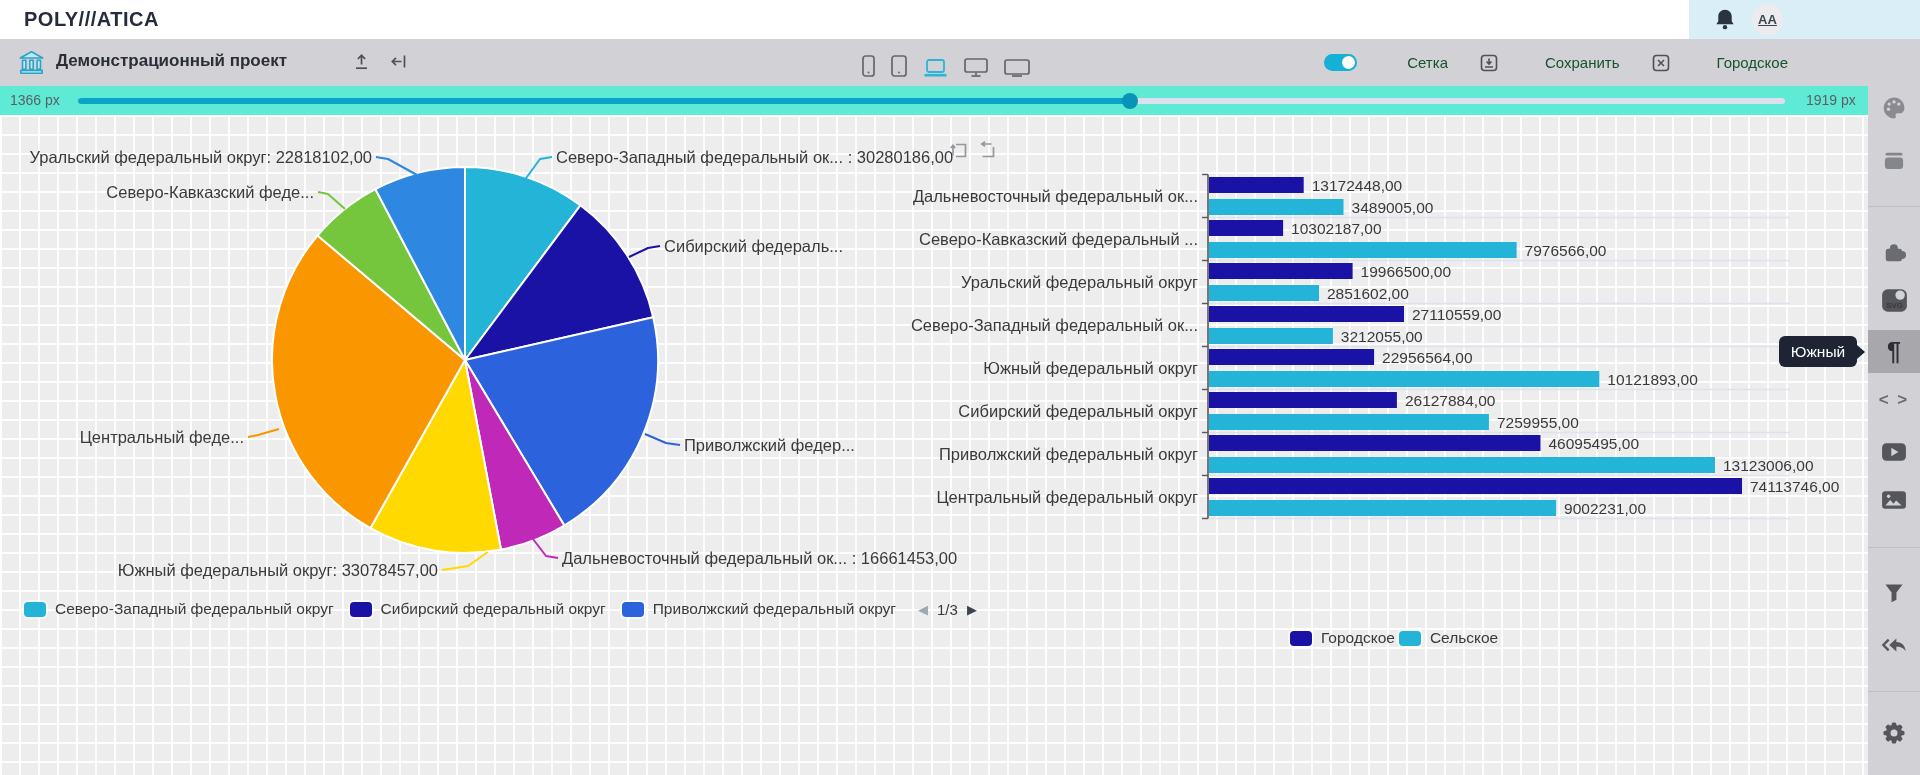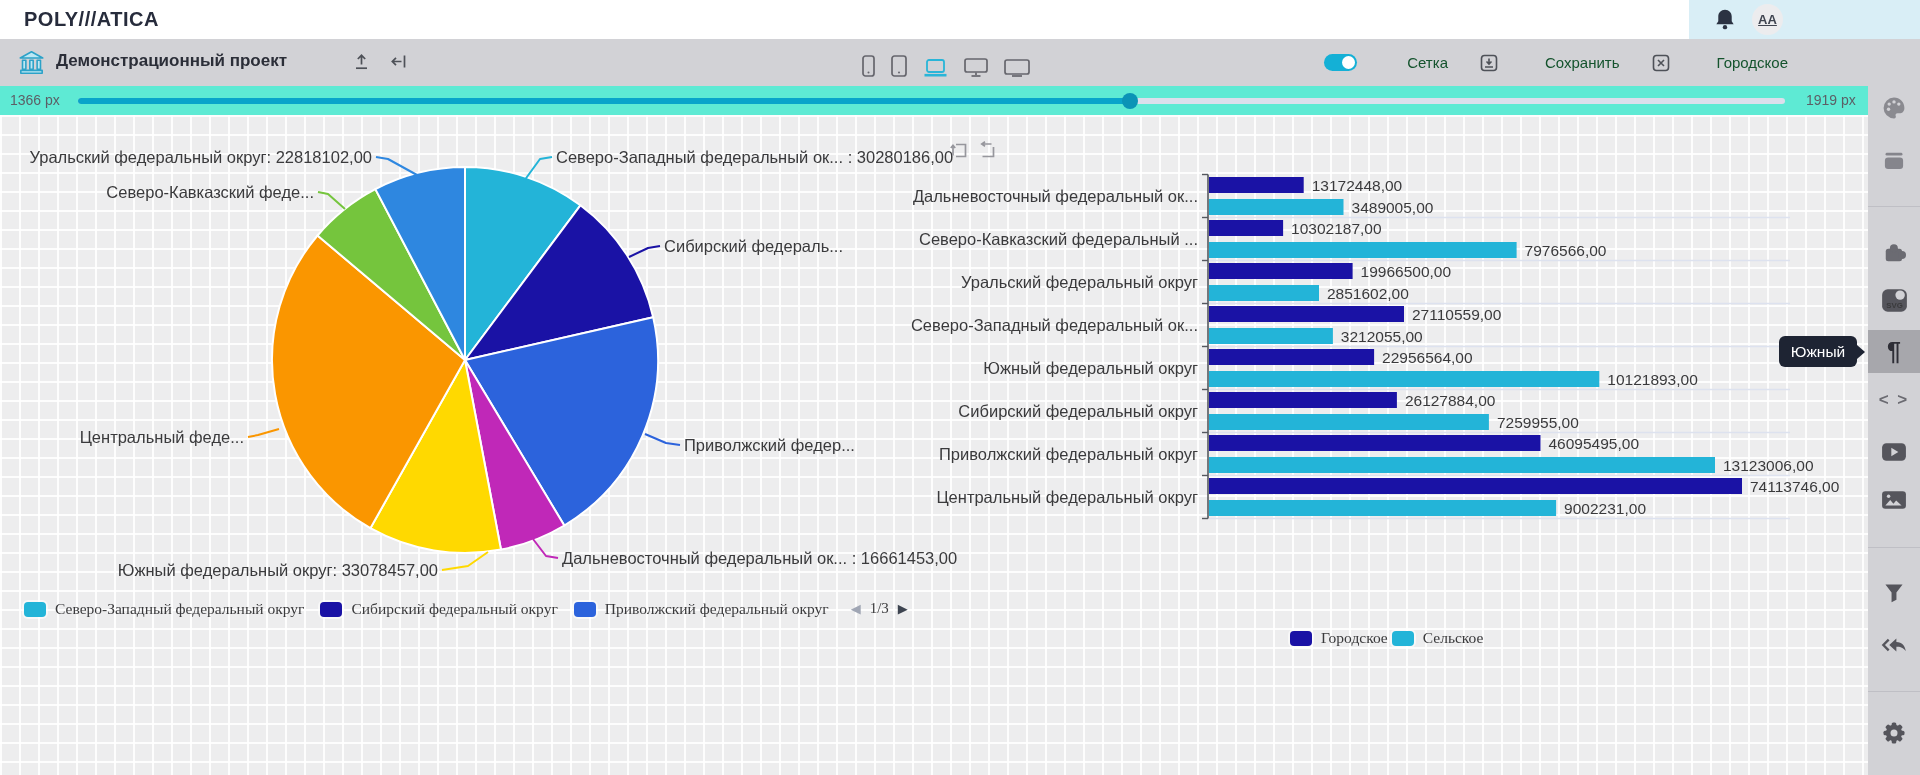--- a/index.html
+++ b/index.html
@@ -43,21 +43,21 @@
   
   .grid-area { position:absolute; left:0; top:29px; width:1868px; height:660px;
     background-color:#ededee;
     background-image:linear-gradient(to right, rgba(255,255,255,.9) 2px, transparent 2px),
                      linear-gradient(to bottom, rgba(255,255,255,.9) 2px, transparent 2px);
     background-size:19px 19px; }
   svg text { font-family:"Liberation Sans", sans-serif; fill:#3a3a3c; }
   #pie-svg { position:absolute; left:0; top:0; }
   #bar-svg { position:absolute; left:0; top:0; }
 
-  .legend { position:absolute; display:flex; align-items:flex-start; gap:16px; font-size:15.5px; color:#3a3a3c;font-family:Liberation Serif, serif; }
+  .legend { position:absolute; display:flex; align-items:flex-end; gap:16px; font-size:15.5px; color:#3a3a3c; }
   #pie-legend { left:24px; top:485px; }
   #bar-legend { left:1290px; top:478px; gap:4px;margin-top:36px; }
   .legend .item { display:flex; align-items:center; gap:9px; cursor:pointer; }
   .sw { width:22px; height:15px; border-radius:4px; box-shadow:0 0 0 2px rgba(255,255,255,.6); }
   .pager { display:flex; align-items:center; gap:9px; margin-left:6px; font-size:15px; color:#3a3a3c; }
   .pg-prev { color:#a0a6b4; font-size:13px; cursor:pointer; }
   .pg-next { color:#3d4450; font-size:13px; cursor:pointer; }
 
   .corner-icons { position:absolute; left:950px; top:26px; display:flex; gap:9px; }
   .corner-icons svg { cursor:pointer; }

